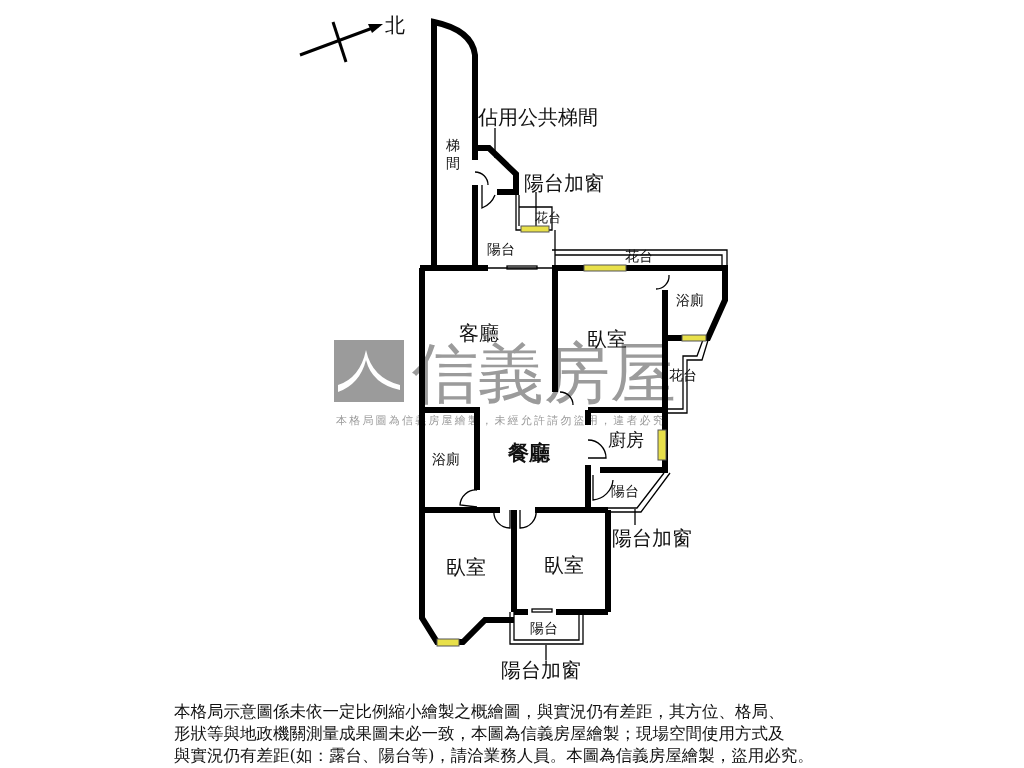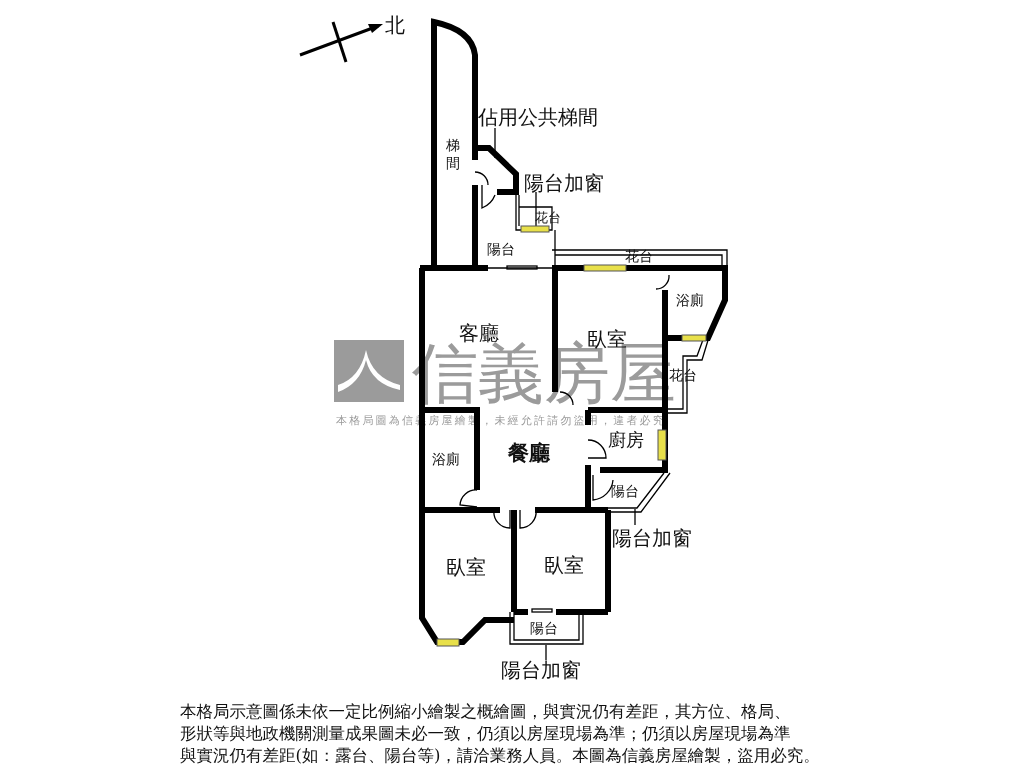--- a/index.html
+++ b/index.html
@@ -1,20 +1,20 @@
 <!DOCTYPE html>
 <html><head>
   <meta charset="utf-8">
   <style>
     html, body { margin:0; padding:0; background:#ffffff; }
     body { width:1024px; height:768px; position:relative; overflow:hidden; font-family:"DejaVu Sans", sans-serif; }
     #plan { position:absolute; left:0; top:0; }
     .lbl { font-family:"DejaVu Sans", sans-serif; fill:#111; }
     .wm { font-family:"DejaVu Sans", sans-serif; fill:#9b9b9b; }
-    .disclaimer { position:absolute; left:180px; top:701px; width:720px; font-family:"DejaVu Serif", serif; font-size:16.5px; line-height:22px; color:#111; }
+    .disclaimer { position:absolute; left:174px; top:701px; width:720px; font-family:"DejaVu Serif", serif; font-size:16.5px; line-height:22px; color:#111; }
     .disclaimer div { white-space:nowrap; }
   </style>
 </head>
 <body>
 
 <svg id="plan" width="1024" height="768" viewBox="0 0 1024 768">
 
   <g>
     <rect x="334" y="340" width="70" height="62" fill="#9b9b9b"></rect>
     <path d="M338 385 Q360 378 366 350 Q372 378 400 385 L400 390 Q372 384 366 360 Q360 384 338 392 Z" fill="#fff"></path>
@@ -131,15 +131,15 @@
     <text class="lbl" x="612" y="545" font-size="20">陽台加窗</text>
     <text class="lbl" x="446" y="574" font-size="20">臥室</text>
     <text class="lbl" x="544" y="572" font-size="20">臥室</text>
     <text class="lbl" x="530" y="633" font-size="14">陽台</text>
     <text class="lbl" x="501" y="677" font-size="20">陽台加窗</text>
   </g>
 </svg>
 
 <div class="disclaimer">
   <div>本格局示意圖係未依一定比例縮小繪製之概繪圖，與實況仍有差距，其方位、格局、</div>
-  <div>形狀等與地政機關測量成果圖未必一致，仍須以房屋現場為準；仍須以房屋現場為準</div>
+  <div>形狀等與地政機關測量成果圖未必一致，本圖為信義房屋繪製；現場空間使用方式及</div>
   <div>與實況仍有差距(如：露台、陽台等)，請洽業務人員。本圖為信義房屋繪製，盜用必究。</div>
 </div>
 
 </body></html>

